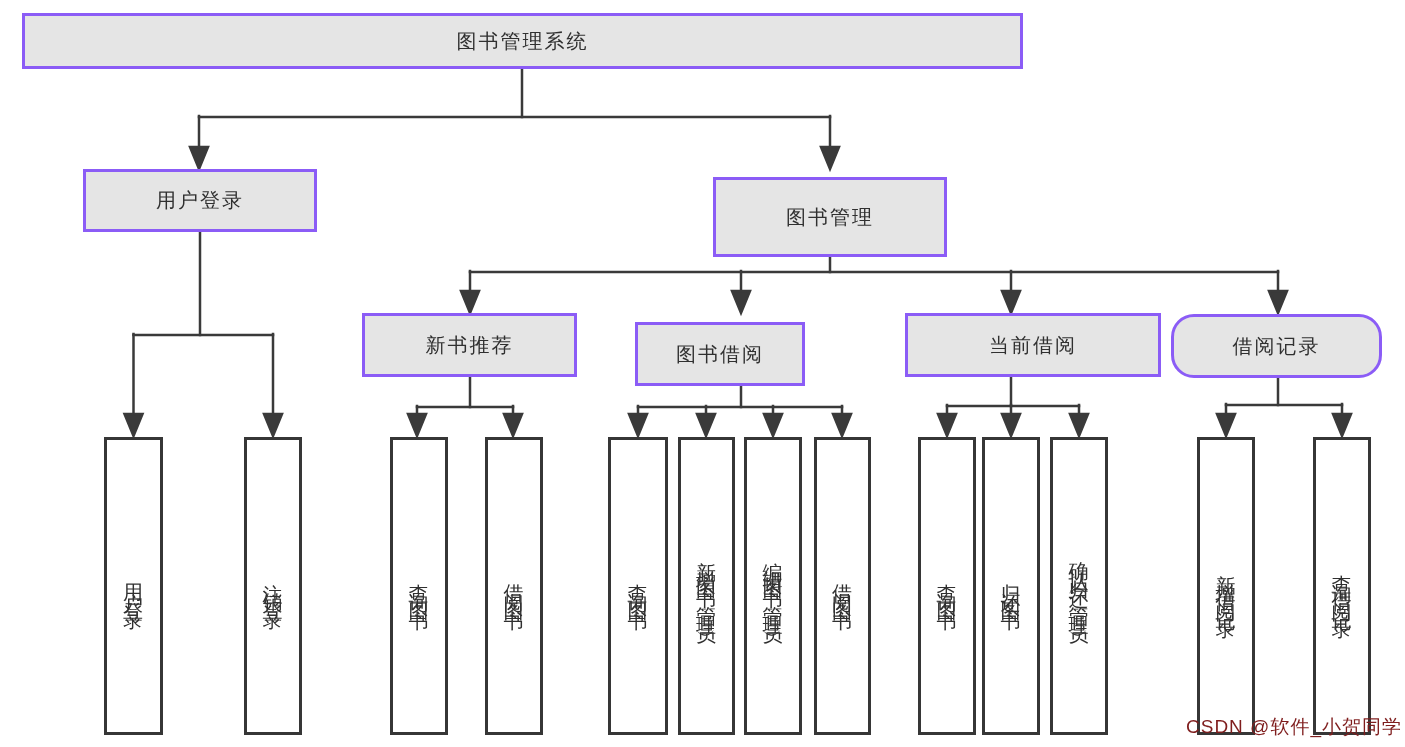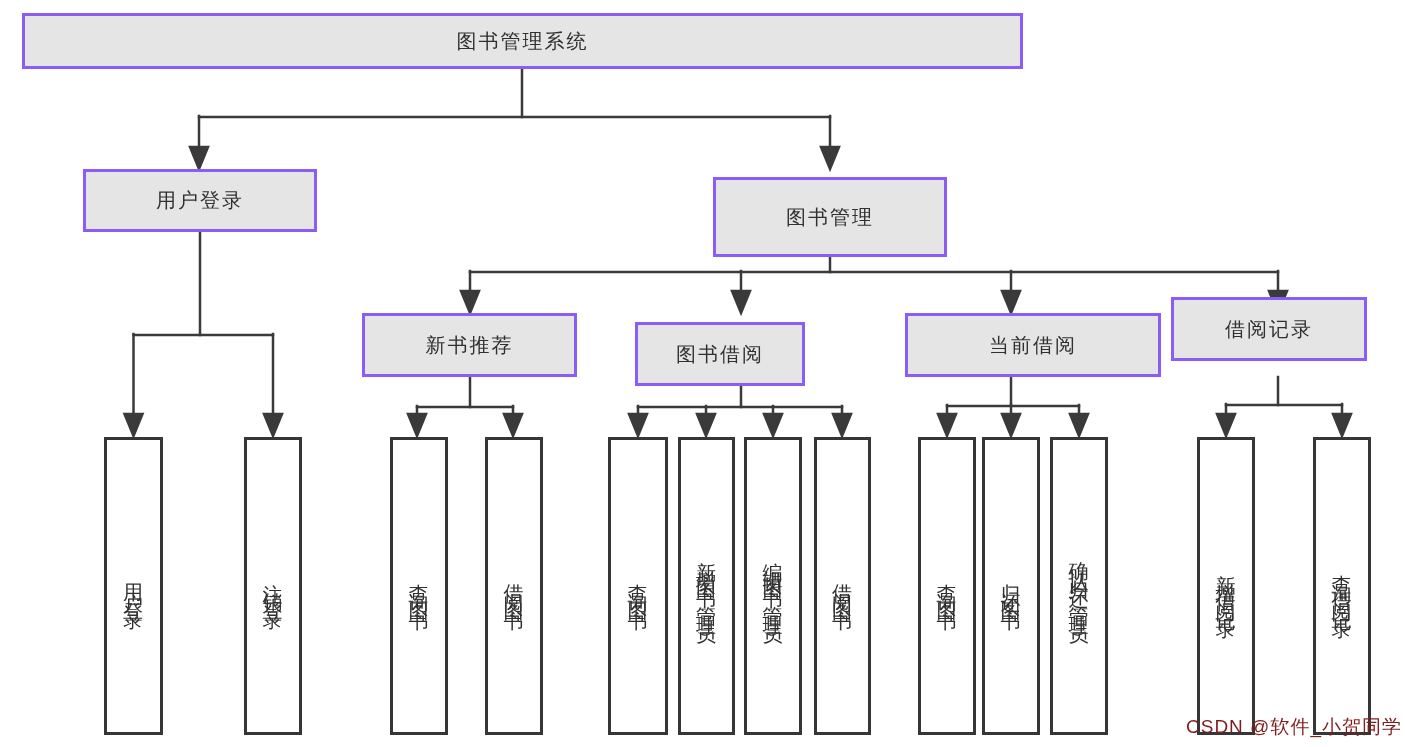--- a/index.html
+++ b/index.html
@@ -132,21 +132,21 @@
   </svg>
 
   <div class="node" style="left:22px;top:13px;width:1001px;height:56px;">图书管理系统</div>
 
   <div class="node" style="left:83px;top:169px;width:234px;height:63px;">用户登录</div>
   <div class="node" style="left:713px;top:177px;width:234px;height:80px;">图书管理</div>
 
   <div class="node" style="left:362px;top:313px;width:215px;height:64px;">新书推荐</div>
   <div class="node" style="left:635px;top:322px;width:170px;height:64px;">图书借阅</div>
   <div class="node" style="left:905px;top:313px;width:256px;height:64px;">当前借阅</div>
-  <div class="node" style="left:1171px;top:297px;width:196px;height:64px;">借阅记录</div>
+  <div class="node" style="left:1171px;top:314px;width:211px;height:64px;border-radius:23px;">借阅记录</div>
 
   <div class="leaf" style="left:104px;width:59px;">
     <span>用户登录</span>
   </div>
   <div class="leaf" style="left:244px;width:58px;">
     <span>注销登录</span>
   </div>
 
   <div class="leaf" style="left:390px;width:58px;">
     <span>查询图书</span>

